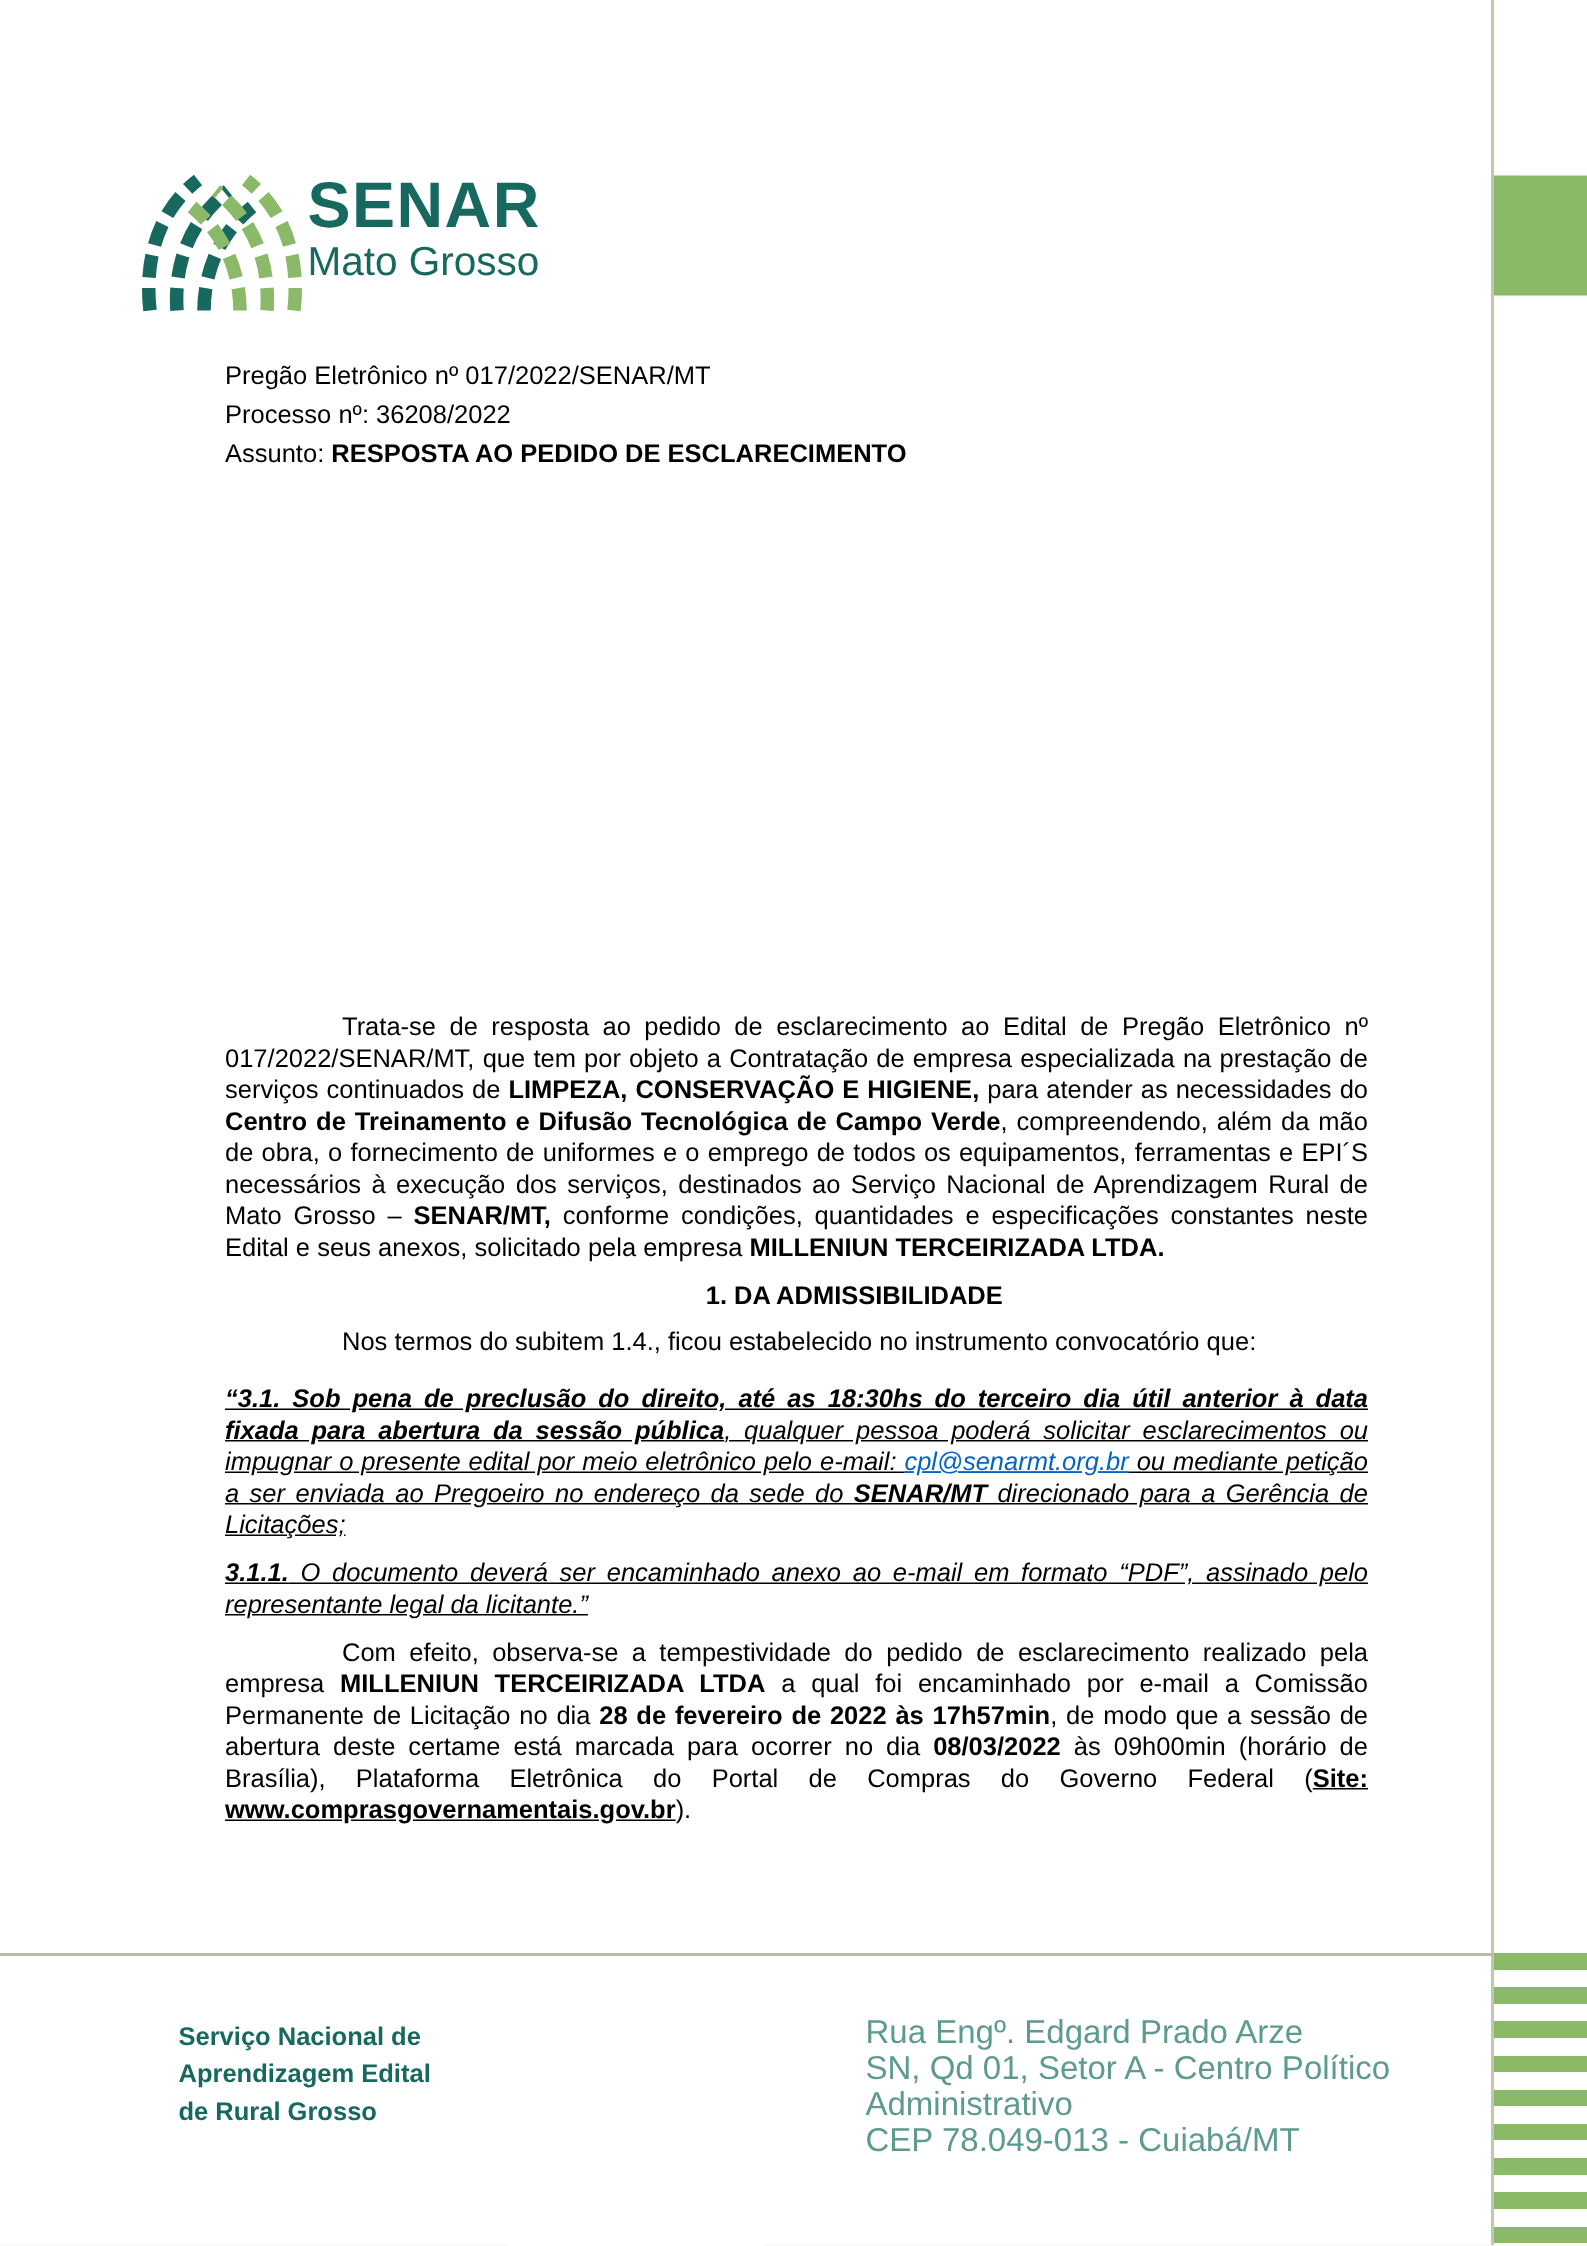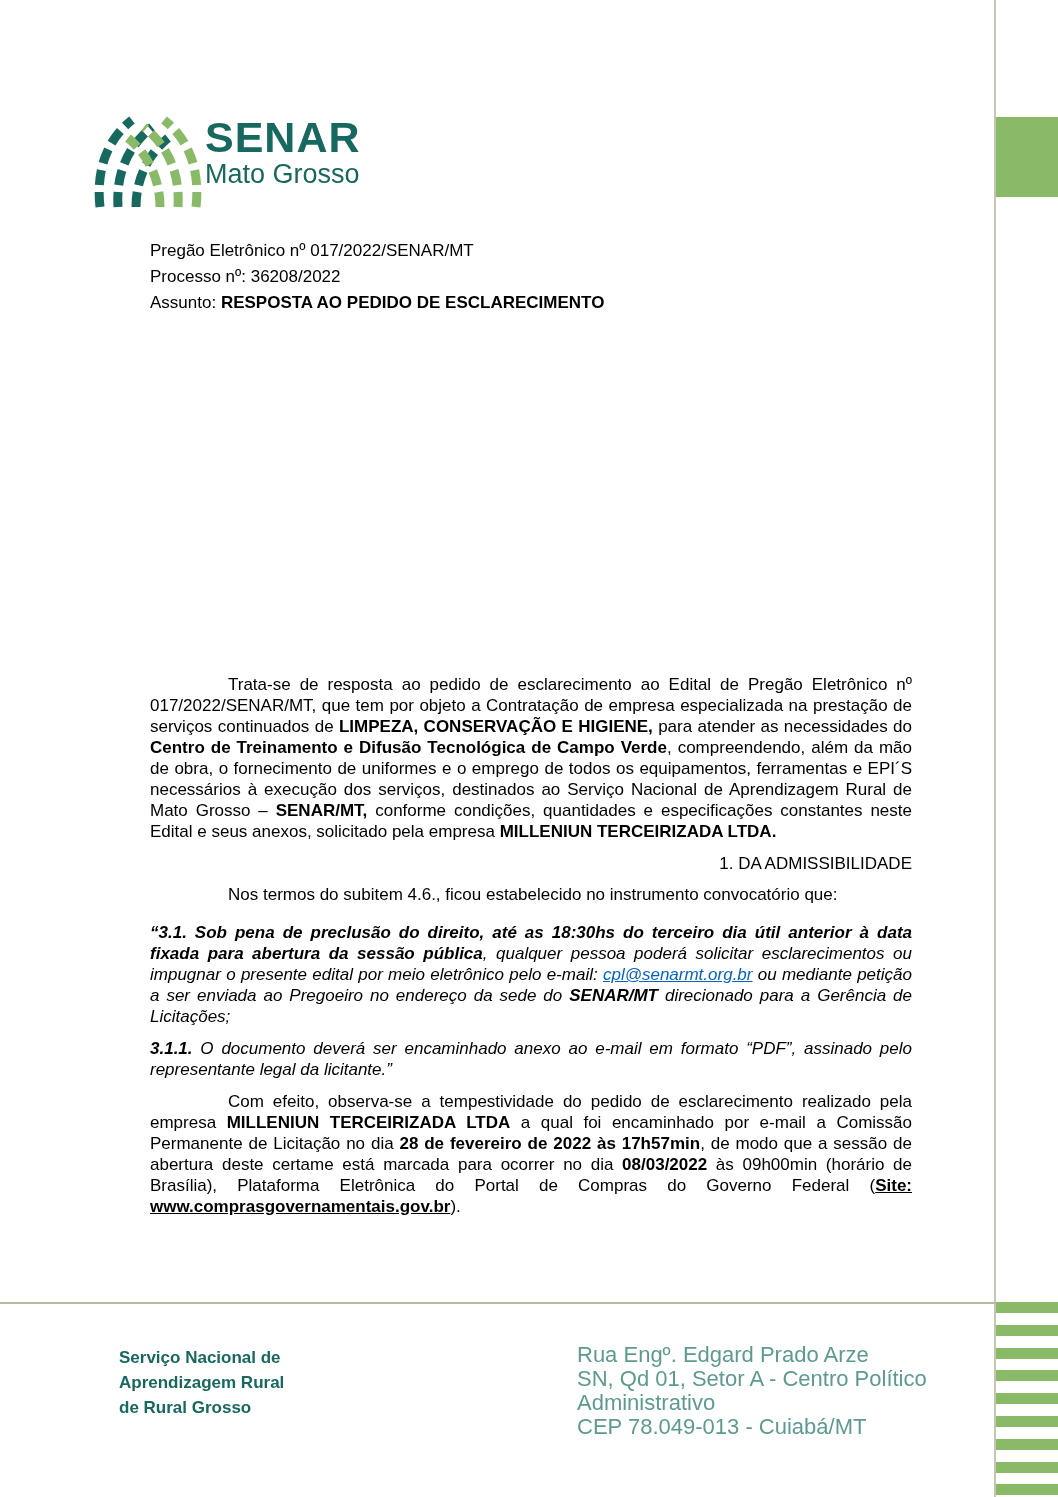--- a/index.html
+++ b/index.html
@@ -24,22 +24,22 @@
   .logo-text{position:absolute;left:112px;top:8px;color:#17685e;}
   .logo-title{font-size:43px;font-weight:bold;letter-spacing:1px;line-height:42px;}
   .logo-subtitle{font-size:27px;line-height:30px;margin-top:1px;}
   
   .meta{position:absolute;left:150px;top:238px;font-size:17px;line-height:26px;}
   .meta .b{font-weight:bold;}
   
   .content{position:absolute;left:150px;top:674px;width:762px;font-size:17px;line-height:21px;text-align:justify;}
   .content p{margin:0 0 11px 0;}
   .indent{text-indent:78px;}
-  .heading{font-weight:normal;margin:6px 0 10px 77px !important;text-align:right;}
-  .quote{font-style:italic;margin-top:17px !important;}
+  .heading{font-weight:bold;margin:6px 0 10px 77px !important;text-align:center;}
+  .quote{font-style:italic;margin-top:17px !important;text-decoration:underline;}
   .b{font-weight:bold;}
   a.email-link{color:#0563c1;text-decoration:underline;font-style:italic;cursor:pointer;}
   a.site-link{color:#000;font-weight:bold;text-decoration:underline;cursor:pointer;}
   
   .footer-divider{position:absolute;left:0;top:1302px;width:996px;height:2px;background:#b7bba4;}
   .footer-org{position:absolute;left:119px;top:1345px;font-size:17px;line-height:25px;font-weight:bold;color:#17685e;}
   .footer-address{position:absolute;left:577px;top:1343px;font-size:22px;line-height:24px;color:#5d9a90;}
 </style>
 </head>
 <body>
@@ -74,35 +74,35 @@
     <div>Processo nº: 36208/2022</div>
     <div><span>Assunto: </span><span class="b">RESPOSTA AO PEDIDO DE ESCLARECIMENTO</span></div>
   </div>
 
   <div class="content">
 
     <p class="indent"><span>Trata-se de resposta ao pedido de esclarecimento ao Edital de Pregão Eletrônico nº 017/2022/SENAR/MT, que tem por objeto a Contratação de empresa especializada na prestação de serviços continuados de </span><span class="b">LIMPEZA, CONSERVAÇÃO E HIGIENE,</span><span> para atender as necessidades do </span><span class="b">Centro de Treinamento e Difusão Tecnológica de Campo Verde</span><span>, compreendendo, além da mão de obra, o fornecimento de uniformes e o emprego de todos os equipamentos, ferramentas e EPI´S necessários à execução dos serviços, destinados ao Serviço Nacional de Aprendizagem Rural de Mato Grosso – </span><span class="b">SENAR/MT,</span><span> conforme condições, quantidades e especificações constantes neste Edital e seus anexos, solicitado pela empresa </span><span class="b">MILLENIUN TERCEIRIZADA LTDA.</span></p>
 
     <p class="heading">1. DA ADMISSIBILIDADE</p>
 
-    <p class="indent">Nos termos do subitem 4.6., ficou estabelecido no instrumento convocatório que:</p>
+    <p class="indent">Nos termos do subitem 1.4., ficou estabelecido no instrumento convocatório que:</p>
 
     <p class="quote"><span class="b">“3.1. Sob pena de preclusão do direito, até as 18:30hs do terceiro dia útil anterior à data fixada para abertura da sessão pública</span><span>, qualquer pessoa poderá solicitar esclarecimentos ou impugnar o presente edital por meio eletrônico pelo e-mail: </span><a class="email-link">cpl@senarmt.org.br</a><span>  ou mediante petição a ser enviada ao Pregoeiro no endereço da sede do </span><span class="b">SENAR/MT</span><span> direcionado para a Gerência de Licitações;</span></p>
 
     <p class="quote" style="margin-top:11px !important;"><span class="b">3.1.1.</span><span> O documento deverá ser encaminhado anexo ao e-mail em formato “PDF”, assinado pelo representante legal da licitante.”</span></p>
 
     <p class="indent"><span>Com efeito, observa-se a tempestividade do pedido de esclarecimento realizado pela empresa </span><span class="b">MILLENIUN TERCEIRIZADA LTDA</span><span> a qual foi encaminhado por e-mail a Comissão Permanente de Licitação no dia </span><span class="b">28 de fevereiro de 2022 às 17h57min</span><span>, de modo que a sessão de abertura deste certame está marcada para ocorrer no dia </span><span class="b">08/03/2022</span><span> às 09h00min (horário de Brasília), Plataforma Eletrônica do Portal de Compras do Governo Federal (</span><a class="site-link">Site: www.comprasgovernamentais.gov.br</a><span>).</span></p>
 
   </div>
 
   <div class="footer-divider"></div>
 
   <div class="footer-org">
     <div>Serviço Nacional de</div>
-    <div>Aprendizagem Rural</div>
+    <div>Aprendizagem Edital</div>
     <div>de Rural Grosso</div>
   </div>
 
   <div class="footer-address">
     <div>Rua Engº. Edgard Prado Arze</div>
     <div>SN, Qd 01, Setor A - Centro Político Administrativo</div>
     <div>CEP 78.049-013 - Cuiabá/MT</div>
   </div>
 
 </div>

